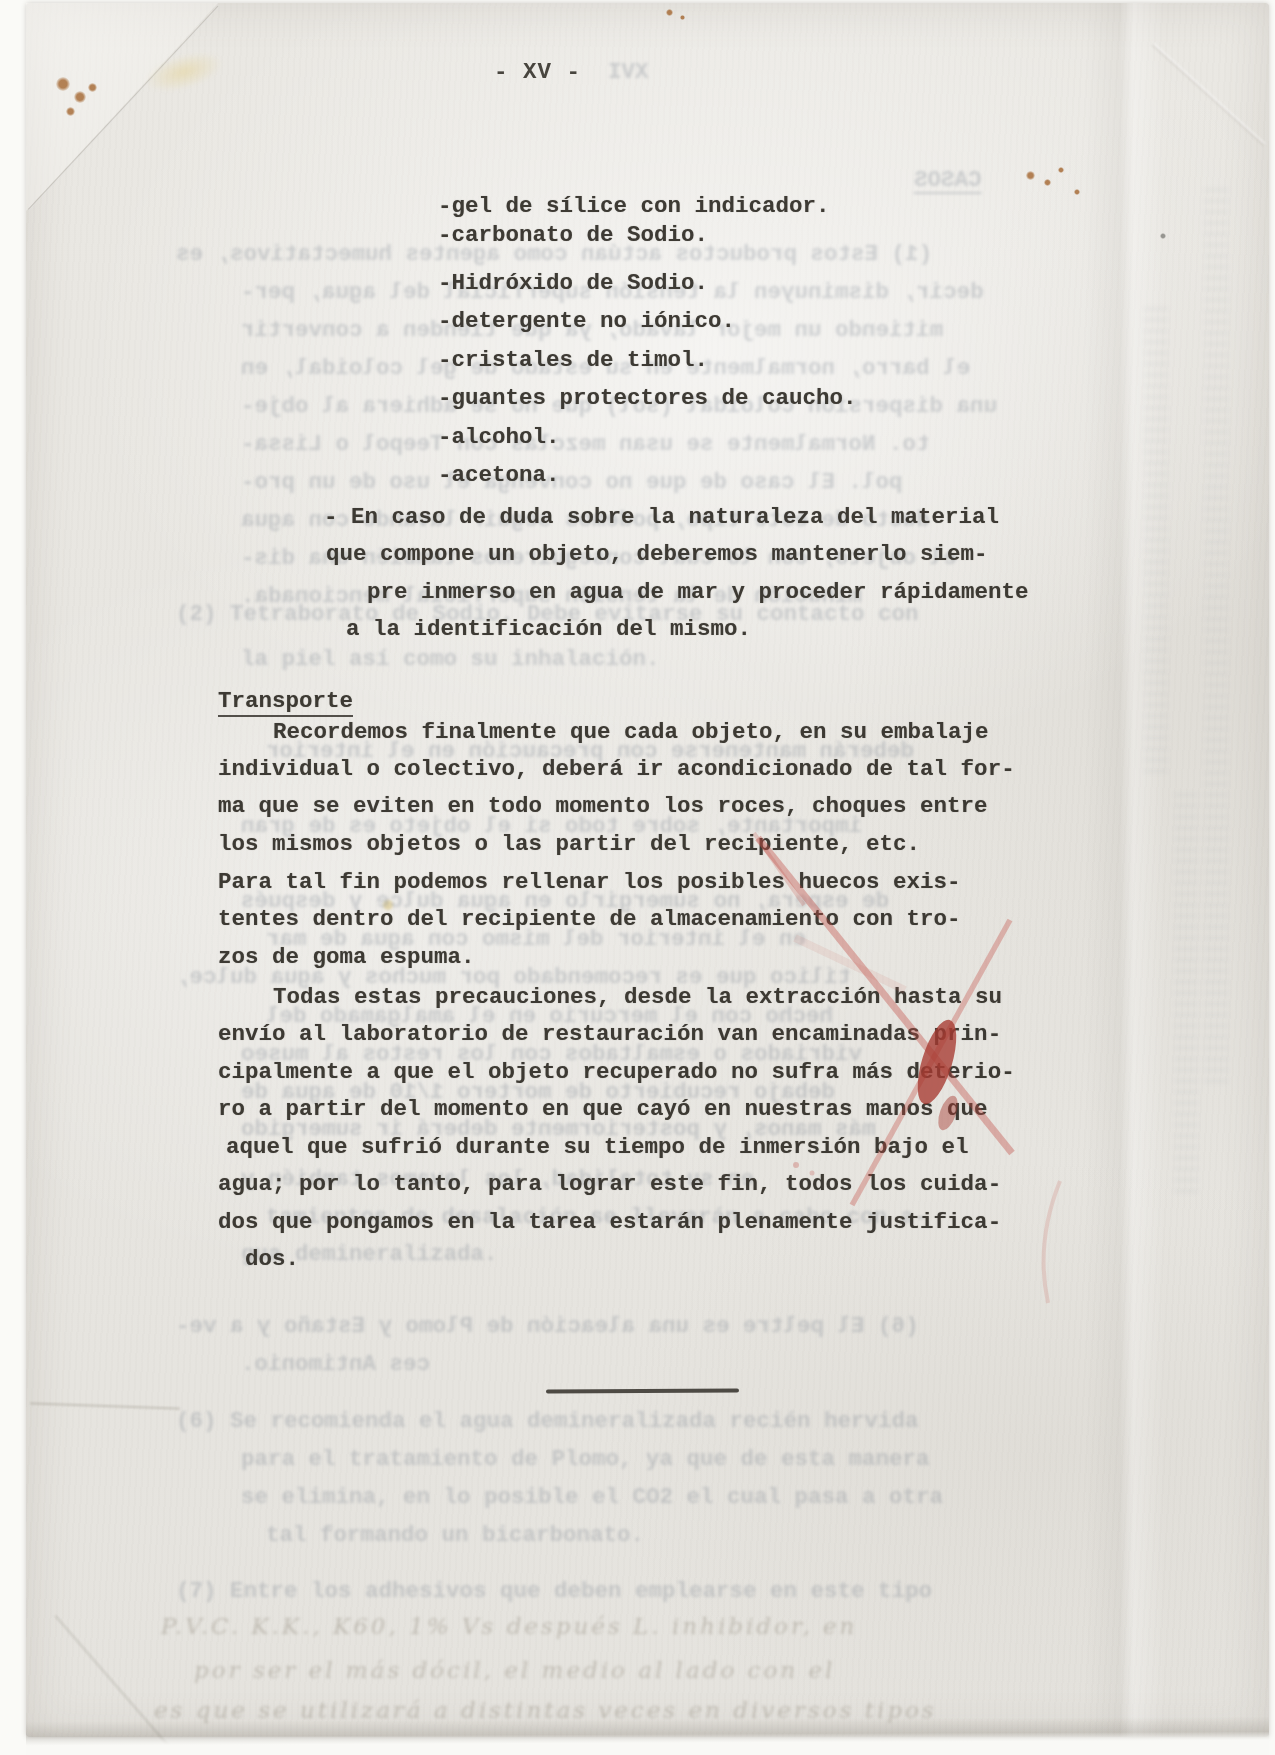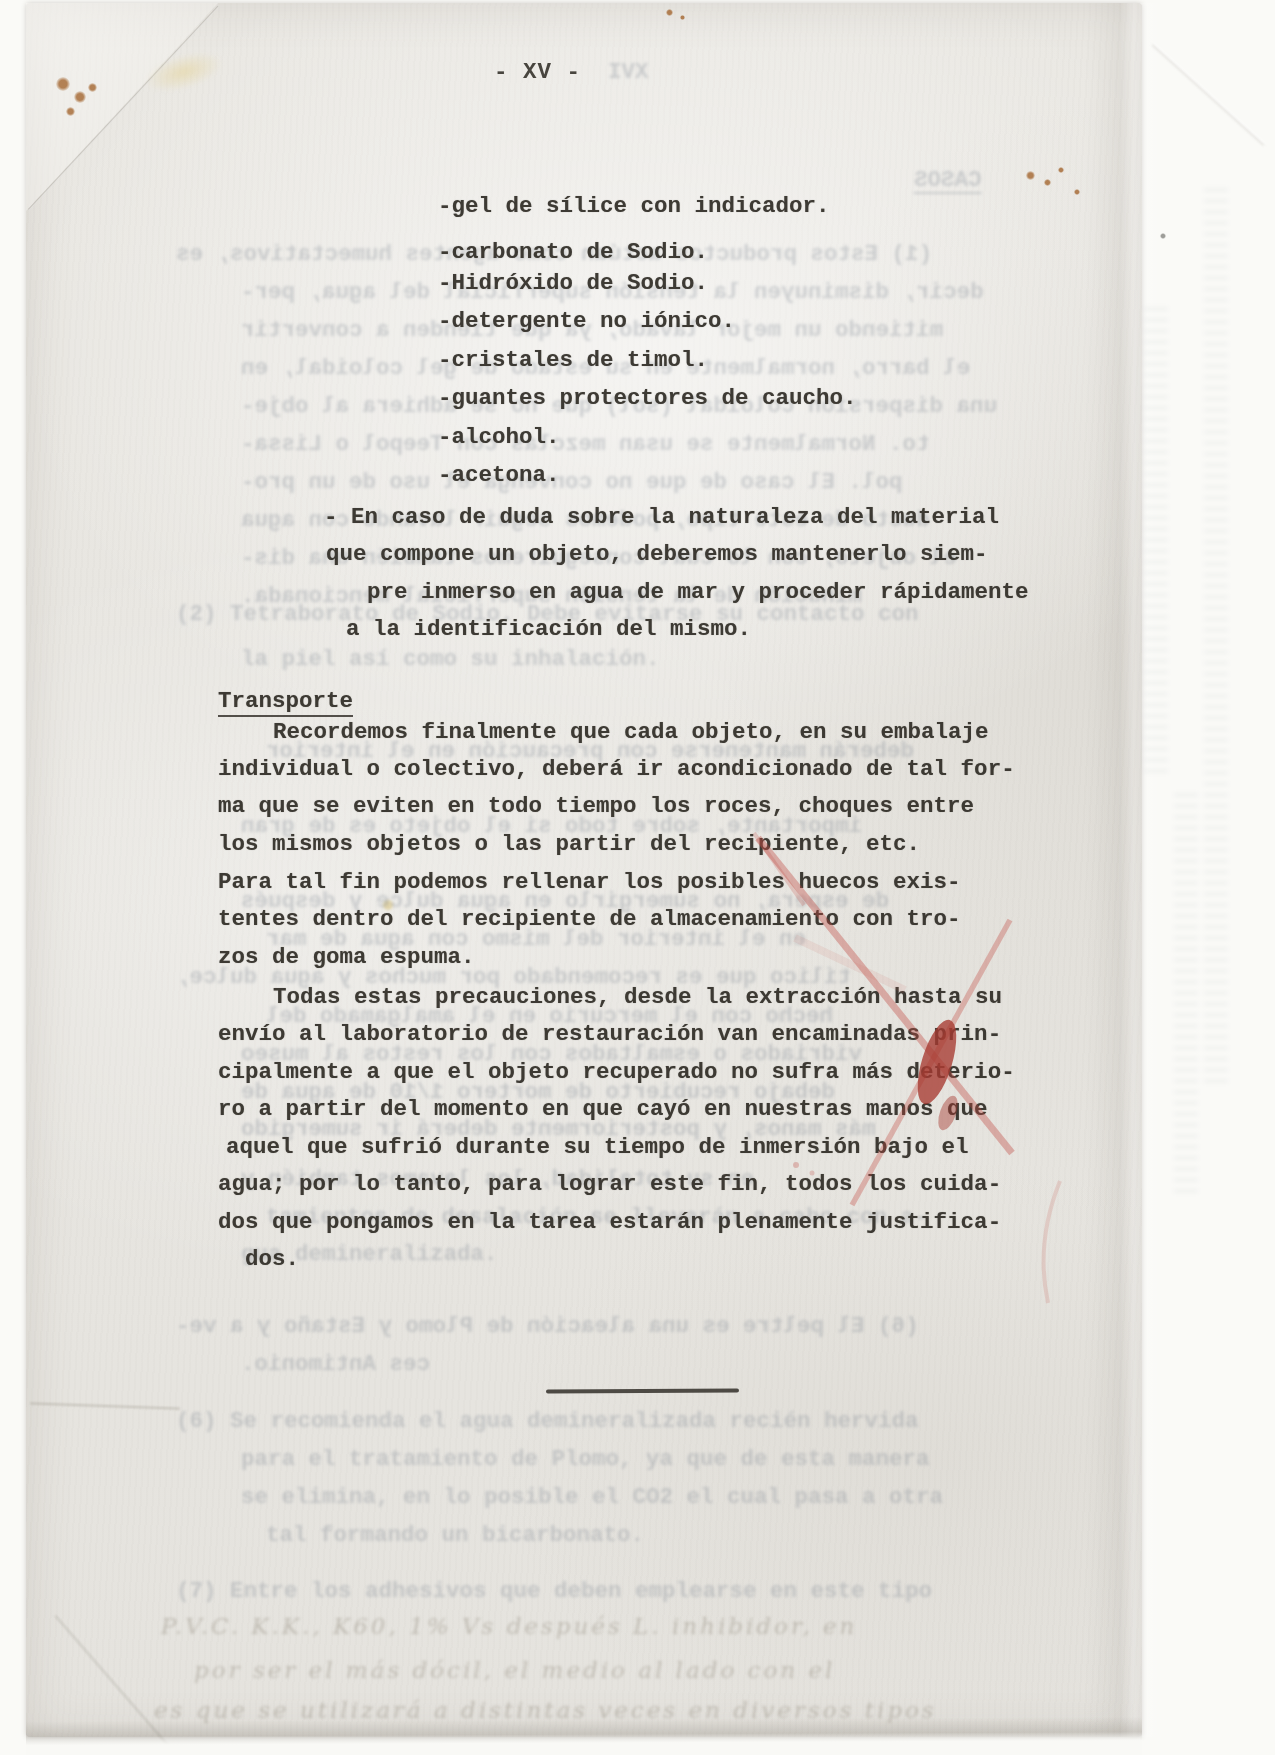--- a/index.html
+++ b/index.html
@@ -2,21 +2,21 @@
 <html><head>
 <meta charset="utf-8">
 <style>
   html,body{margin:0;padding:0;}
   body{
     width:1275px;height:1755px;position:relative;overflow:hidden;
     background:#fafaf7;
     font-family:"Liberation Mono","DejaVu Sans Mono",monospace;
   }
   .paper{
-    position:absolute;left:26px;top:3px;width:1116px;height:1734px;
+    position:absolute;left:26px;top:3px;width:1243px;height:1734px;
     background:
       radial-gradient(900px 620px at 55% 20%, rgba(255,255,255,.55), transparent 70%),
       radial-gradient(760px 540px at 28% 52%, rgba(255,255,255,.30), transparent 70%),
       radial-gradient(620px 420px at 82% 84%, rgba(168,160,146,.10), transparent 72%),
       radial-gradient(520px 760px at 97% 38%, rgba(162,155,142,.13), transparent 75%),
       repeating-linear-gradient(93deg, rgba(120,115,105,.025) 0 2px, rgba(255,255,255,0) 2px 6px),
       linear-gradient(#eae8e3,#e5e3de);
     border-radius:3px;
     box-shadow: inset 0 0 46px rgba(125,118,105,.18), 0 0 5px rgba(90,85,75,.25);
   }
@@ -143,35 +143,35 @@
 
   <div class="line scrawl" style="left: 135px; top: 1612px;">P.V.C. K.K., K60, 1% Vs después L. inhibidor, en</div>
       <div class="line scrawl" style="left: 168px; top: 1656px;">por ser el más dócil, el medio al lado con el</div>
       <div class="line scrawl" style="left: 128px; top: 1696px;">es que se utilizará a distintas veces en diversos tipos</div>
     </div>
 
   <div class="pageno">- XV -</div>
   <div>
 
   <div class="line typed" style="left: 412px; top: 192px;">-gel de sílice con indicador.</div>
-      <div class="line typed" style="left: 412px; top: 238px;">-carbonato de Sodio.</div>
+      <div class="line typed" style="left: 412px; top: 221px;">-carbonato de Sodio.</div>
       <div class="line typed" style="left: 412px; top: 269px;">-Hidróxido de Sodio.</div>
       <div class="line typed" style="left: 412px; top: 307px;">-detergente no iónico.</div>
       <div class="line typed" style="left: 412px; top: 346px;">-cristales de timol.</div>
       <div class="line typed" style="left: 412px; top: 384px;">-guantes protectores de caucho.</div>
       <div class="line typed" style="left: 412px; top: 423px;">-alcohol.</div>
       <div class="line typed" style="left: 412px; top: 461px;">-acetona.</div>
       <div class="line typed" style="left: 298px; top: 503px;">- En caso de duda sobre la naturaleza del material</div>
       <div class="line typed" style="left: 300px; top: 540px;">que compone un objeto, deberemos mantenerlo siem-</div>
       <div class="line typed" style="left: 320px; top: 578px; margin-left: 21px;">pre inmerso en agua de mar y proceder rápidamente</div>
       <div class="line typed" style="left: 320px; top: 615px;">a la identificación del mismo.</div>
       <div class="line typed u" style="left: 192px; top: 687px;">Transporte</div>
       <div class="line typed" style="left: 247px; top: 718px;">Recordemos finalmente que cada objeto, en su embalaje</div>
       <div class="line typed" style="left: 192px; top: 755px;">individual o colectivo, deberá ir acondicionado de tal for-</div>
-      <div class="line typed" style="left: 192px; top: 792px;">ma que se eviten en todo tiempo los roces, choques entre</div>
+      <div class="line typed" style="left: 192px; top: 792px;">ma que se eviten en todo momento los roces, choques entre</div>
       <div class="line typed" style="left: 192px; top: 830px;">los mismos objetos o las partir del recipiente, etc.</div>
       <div class="line typed" style="left: 192px; top: 868px;">Para tal fin podemos rellenar los posibles huecos exis-</div>
       <div class="line typed" style="left: 192px; top: 905px;">tentes dentro del recipiente de almacenamiento con tro-</div>
       <div class="line typed" style="left: 192px; top: 943px;">zos de goma espuma.</div>
       <div class="line typed" style="left: 247px; top: 983px;">Todas estas precauciones, desde la extracción hasta su</div>
       <div class="line typed" style="left: 192px; top: 1020px; font-family: Liberation Mono, monospace;">envío al laboratorio de restauración van encaminadas prin-</div>
       <div class="line typed" style="left: 192px; top: 1058px;">cipalmente a que el objeto recuperado no sufra más deterio-</div>
       <div class="line typed" style="left: 192px; top: 1095px;">ro a partir del momento en que cayó en nuestras manos que</div>
       <div class="line typed" style="left: 200px; top: 1133px;">aquel que sufrió durante su tiempo de inmersión bajo el</div>
       <div class="line typed" style="left: 192px; top: 1170px;">agua; por lo tanto, para lograr este fin, todos los cuida-</div>

